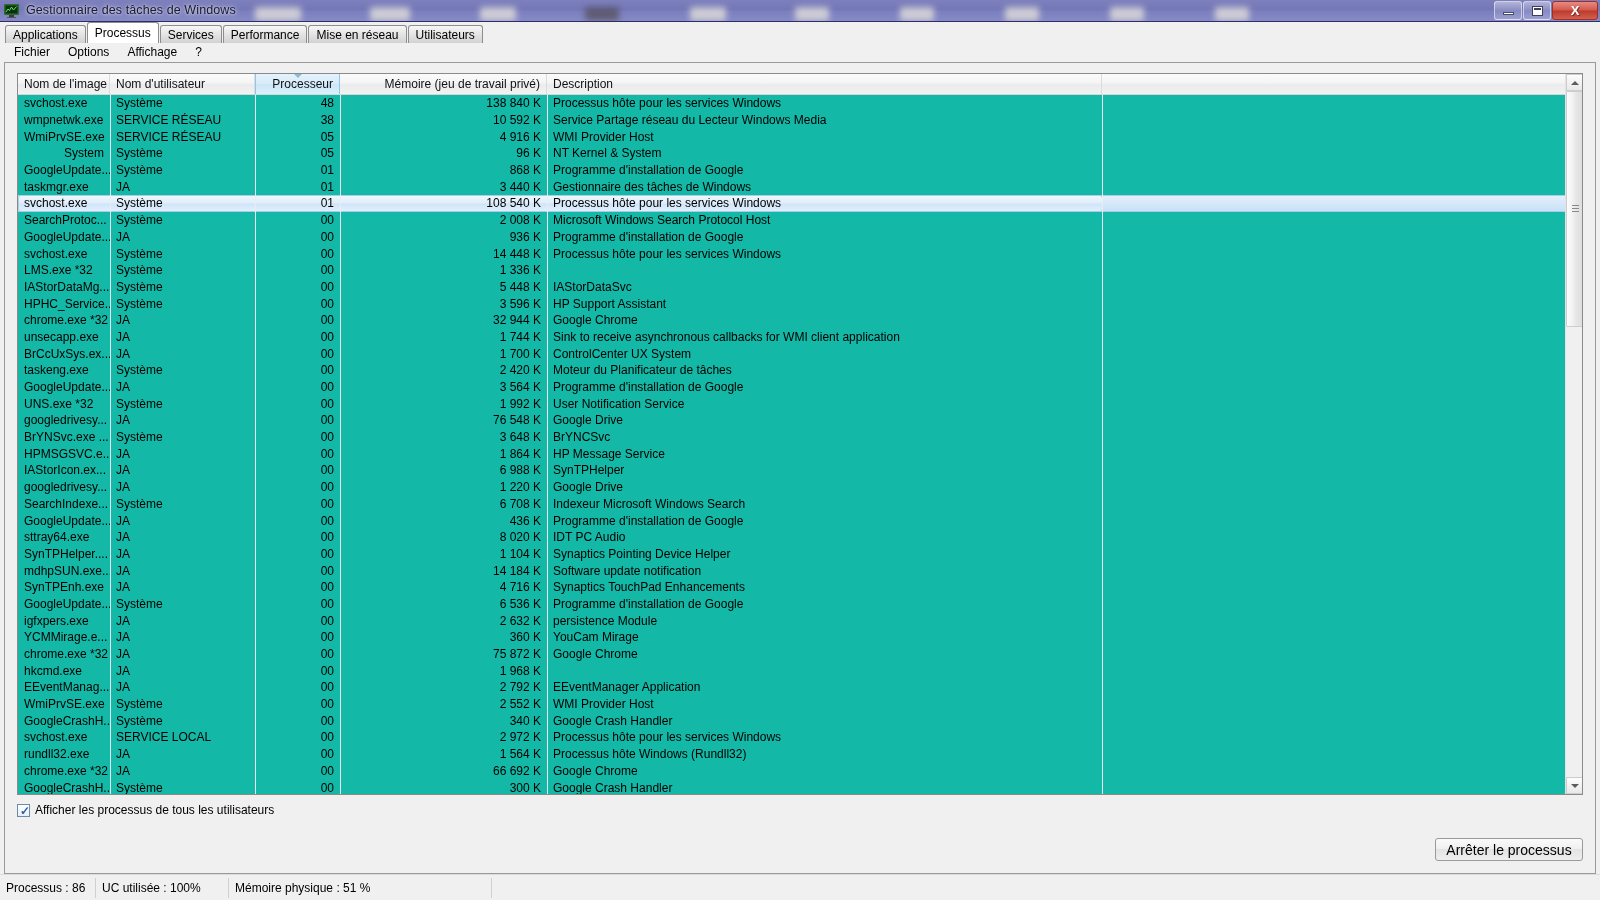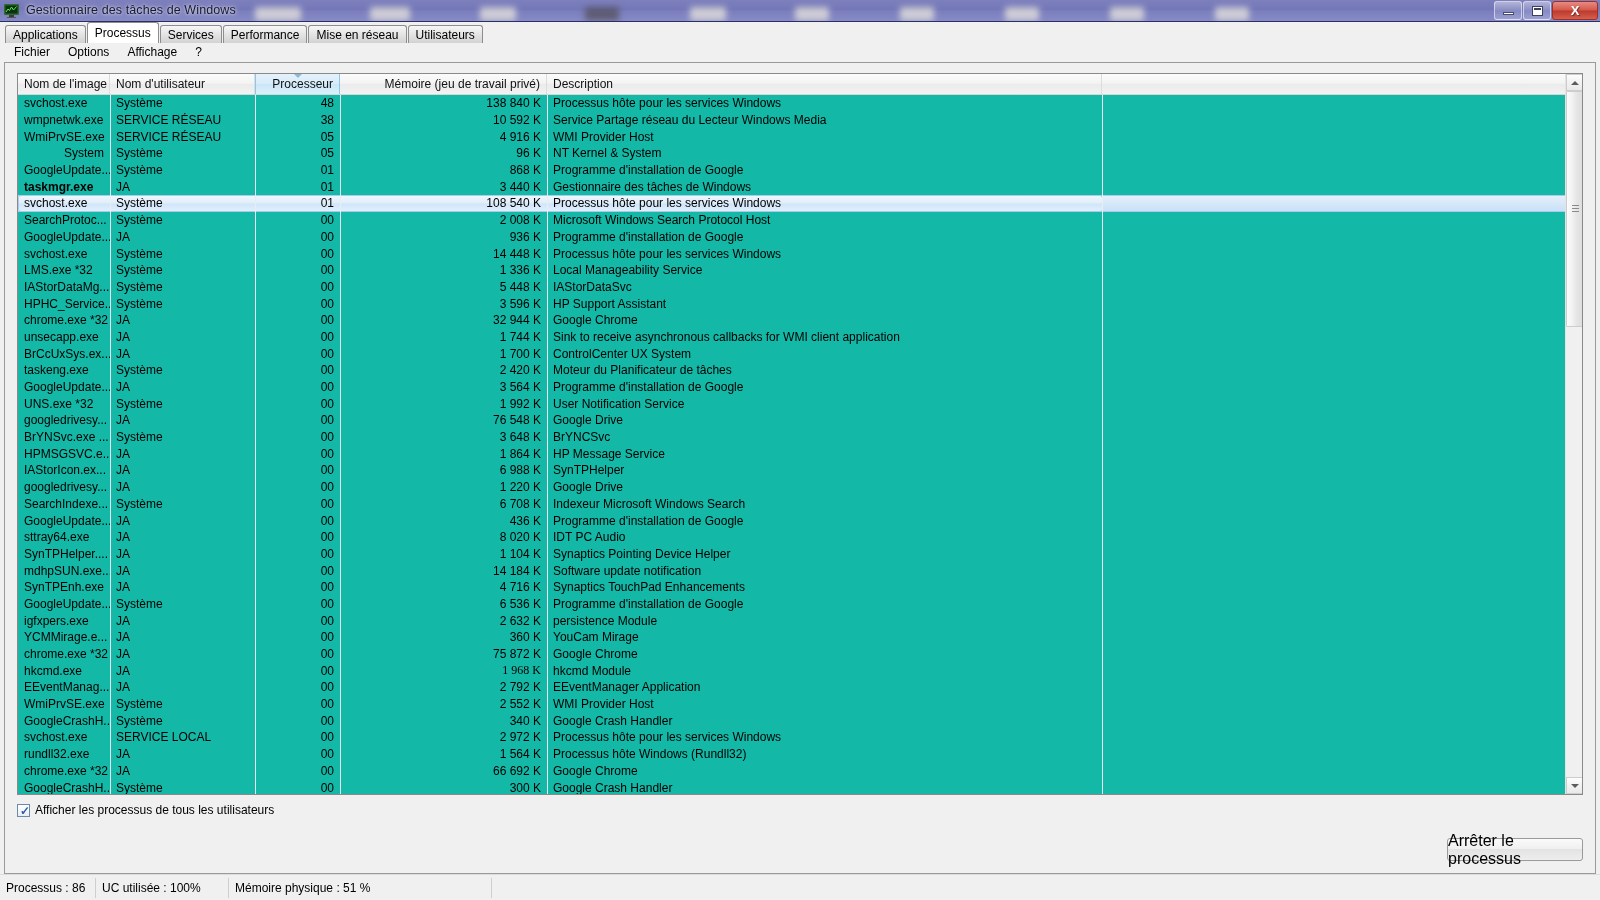--- a/index.html
+++ b/index.html
@@ -353,25 +353,25 @@
     position: absolute;
     left: 2px; top: -1px;
     color: #2a5fa8;
     font-size: 12px;
     font-weight: bold;
     line-height: 14px;
   }
   #endbtn {
     position: absolute;
     right: 0; bottom: 6px;
-    width: 136px; height: 23px;
+    width: 148px; height: 23px;
     border: 1px solid #9a9a9a;
     border-radius: 3px;
     background: linear-gradient(to bottom, #fafafa 0%, #f0f0f0 46%, #e3e3e3 50%, #eeeeee 100%);
-    font-size: 16px;
+    font-size: 14px;
     color: #000;
     display: flex; align-items: center; justify-content: center;
     cursor: default;
   }
 
   
   #statusbar {
     flex: 0 0 26px;
     height: 26px;
     background: #f0f0f0;
@@ -511,21 +511,21 @@
             <div class="cell c-desc" style="position: relative; z-index: 2;">NT Kernel &amp; System</div>
           </div>
           <div class="row">
             <div class="cell c-name" style="position: relative; z-index: 2;">GoogleUpdate...</div>
             <div class="cell c-user" style="position: relative; z-index: 2;">Système</div>
             <div class="cell c-cpu num" style="position: relative; z-index: 2;">01</div>
             <div class="cell c-mem num" style="position: relative; z-index: 2;">868 K</div>
             <div class="cell c-desc" style="position: relative; z-index: 2;">Programme d'installation de Google</div>
           </div>
           <div class="row">
-            <div class="cell c-name" style="position: relative; z-index: 2; font-weight: bold;">taskmgr.exe</div>
+            <div class="cell c-name" style="position: relative; z-index: 2;">taskmgr.exe</div>
             <div class="cell c-user" style="position: relative; z-index: 2;">JA</div>
             <div class="cell c-cpu num" style="position: relative; z-index: 2;">01</div>
             <div class="cell c-mem num" style="position: relative; z-index: 2;">3 440 K</div>
             <div class="cell c-desc" style="position: relative; z-index: 2;">Gestionnaire des tâches de Windows</div>
           </div>
           <div class="row selected">
             <div class="sel-band"></div>
             <div class="cell c-name" style="position: relative; z-index: 2;">svchost.exe</div>
             <div class="cell c-user" style="position: relative; z-index: 2;">Système</div>
             <div class="cell c-cpu num" style="position: relative; z-index: 2;">01</div>
@@ -551,21 +551,20 @@
             <div class="cell c-user" style="position: relative; z-index: 2;">Système</div>
             <div class="cell c-cpu num" style="position: relative; z-index: 2;">00</div>
             <div class="cell c-mem num" style="position: relative; z-index: 2;">14 448 K</div>
             <div class="cell c-desc" style="position: relative; z-index: 2;">Processus hôte pour les services Windows</div>
           </div>
           <div class="row">
             <div class="cell c-name" style="position: relative; z-index: 2;">LMS.exe *32</div>
             <div class="cell c-user" style="position: relative; z-index: 2;">Système</div>
             <div class="cell c-cpu num" style="position: relative; z-index: 2;">00</div>
             <div class="cell c-mem num" style="position: relative; z-index: 2;">1 336 K</div>
-            <div class="cell c-desc" style="position: relative; z-index: 2;">Local Manageability Service</div>
           </div>
           <div class="row">
             <div class="cell c-name" style="position: relative; z-index: 2;">IAStorDataMg...</div>
             <div class="cell c-user" style="position: relative; z-index: 2;">Système</div>
             <div class="cell c-cpu num" style="position: relative; z-index: 2;">00</div>
             <div class="cell c-mem num" style="position: relative; z-index: 2;">5 448 K</div>
             <div class="cell c-desc" style="position: relative; z-index: 2;">IAStorDataSvc</div>
           </div>
           <div class="row">
             <div class="cell c-name" style="position: relative; z-index: 2;">HPHC_Service...</div>
@@ -718,22 +717,21 @@
             <div class="cell c-name" style="position: relative; z-index: 2;">chrome.exe *32</div>
             <div class="cell c-user" style="position: relative; z-index: 2;">JA</div>
             <div class="cell c-cpu num" style="position: relative; z-index: 2;">00</div>
             <div class="cell c-mem num" style="position: relative; z-index: 2;">75 872 K</div>
             <div class="cell c-desc" style="position: relative; z-index: 2;">Google Chrome</div>
           </div>
           <div class="row">
             <div class="cell c-name" style="position: relative; z-index: 2;">hkcmd.exe</div>
             <div class="cell c-user" style="position: relative; z-index: 2;">JA</div>
             <div class="cell c-cpu num" style="position: relative; z-index: 2;">00</div>
-            <div class="cell c-mem num" style="position: relative; z-index: 2; font-family: Liberation Serif, serif;">1 968 K</div>
-            <div class="cell c-desc" style="position: relative; z-index: 2;">hkcmd Module</div>
+            <div class="cell c-mem num" style="position: relative; z-index: 2;">1 968 K</div>
           </div>
           <div class="row">
             <div class="cell c-name" style="position: relative; z-index: 2;">EEventManag...</div>
             <div class="cell c-user" style="position: relative; z-index: 2;">JA</div>
             <div class="cell c-cpu num" style="position: relative; z-index: 2;">00</div>
             <div class="cell c-mem num" style="position: relative; z-index: 2;">2 792 K</div>
             <div class="cell c-desc" style="position: relative; z-index: 2;">EEventManager Application</div>
           </div>
           <div class="row">
             <div class="cell c-name" style="position: relative; z-index: 2;">WmiPrvSE.exe</div>

